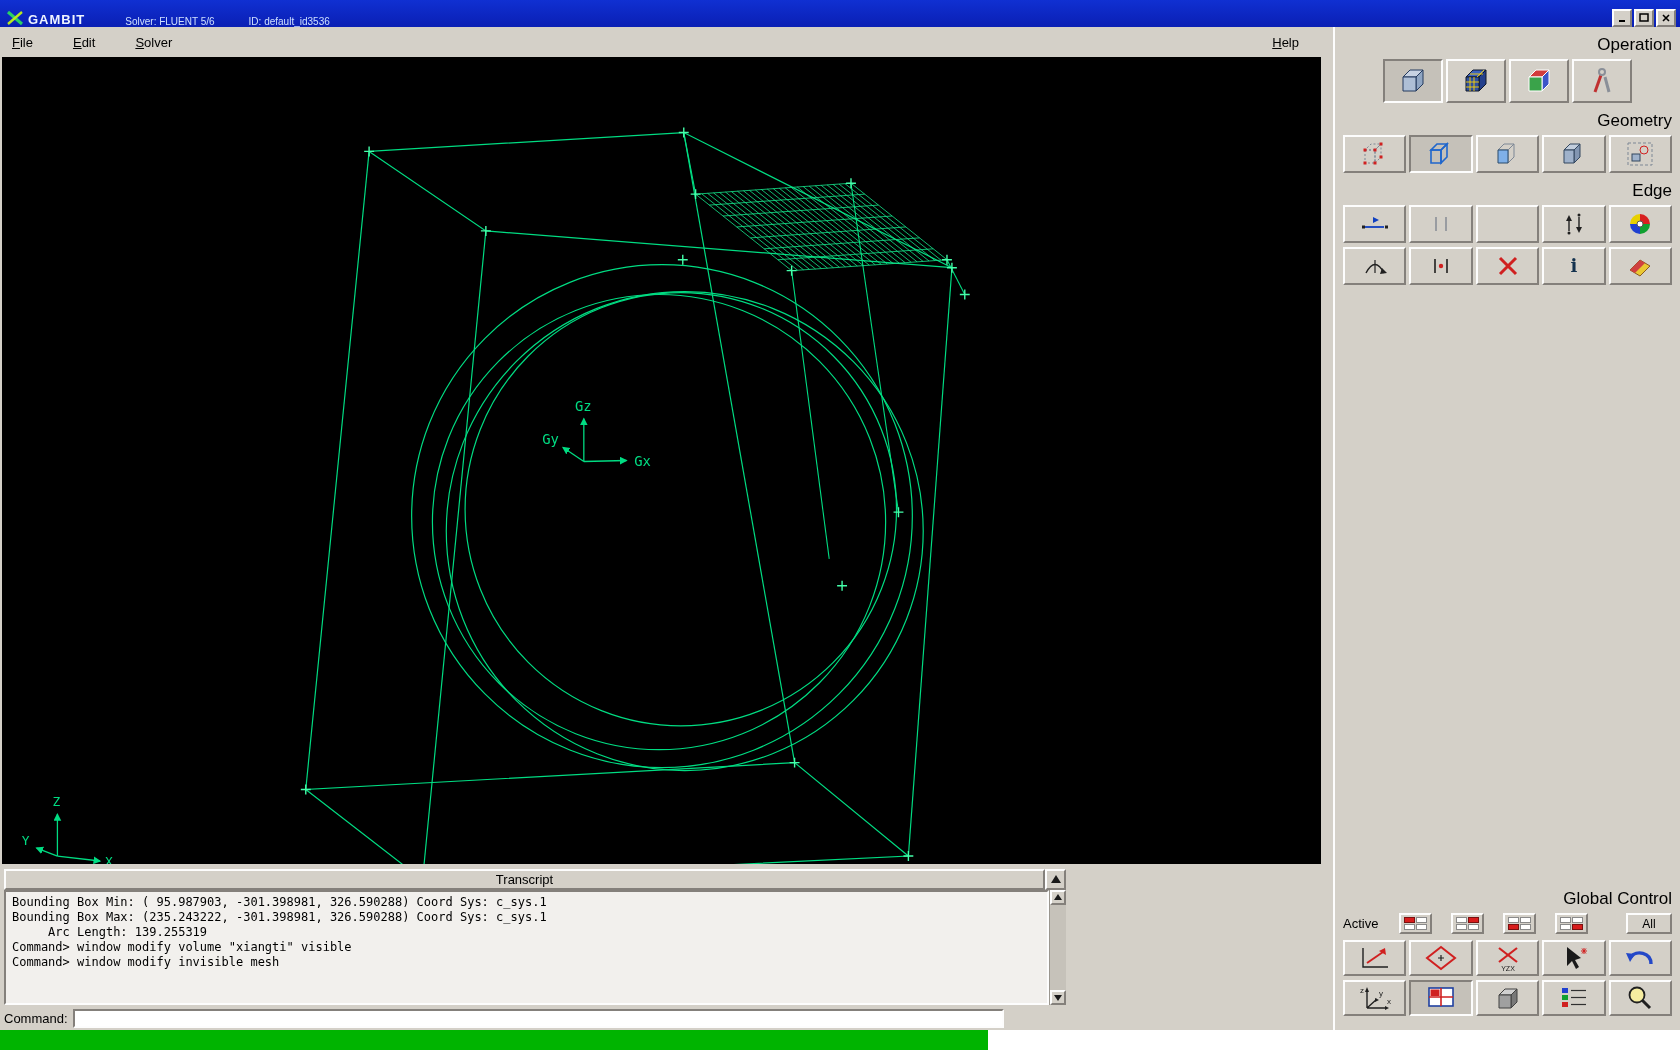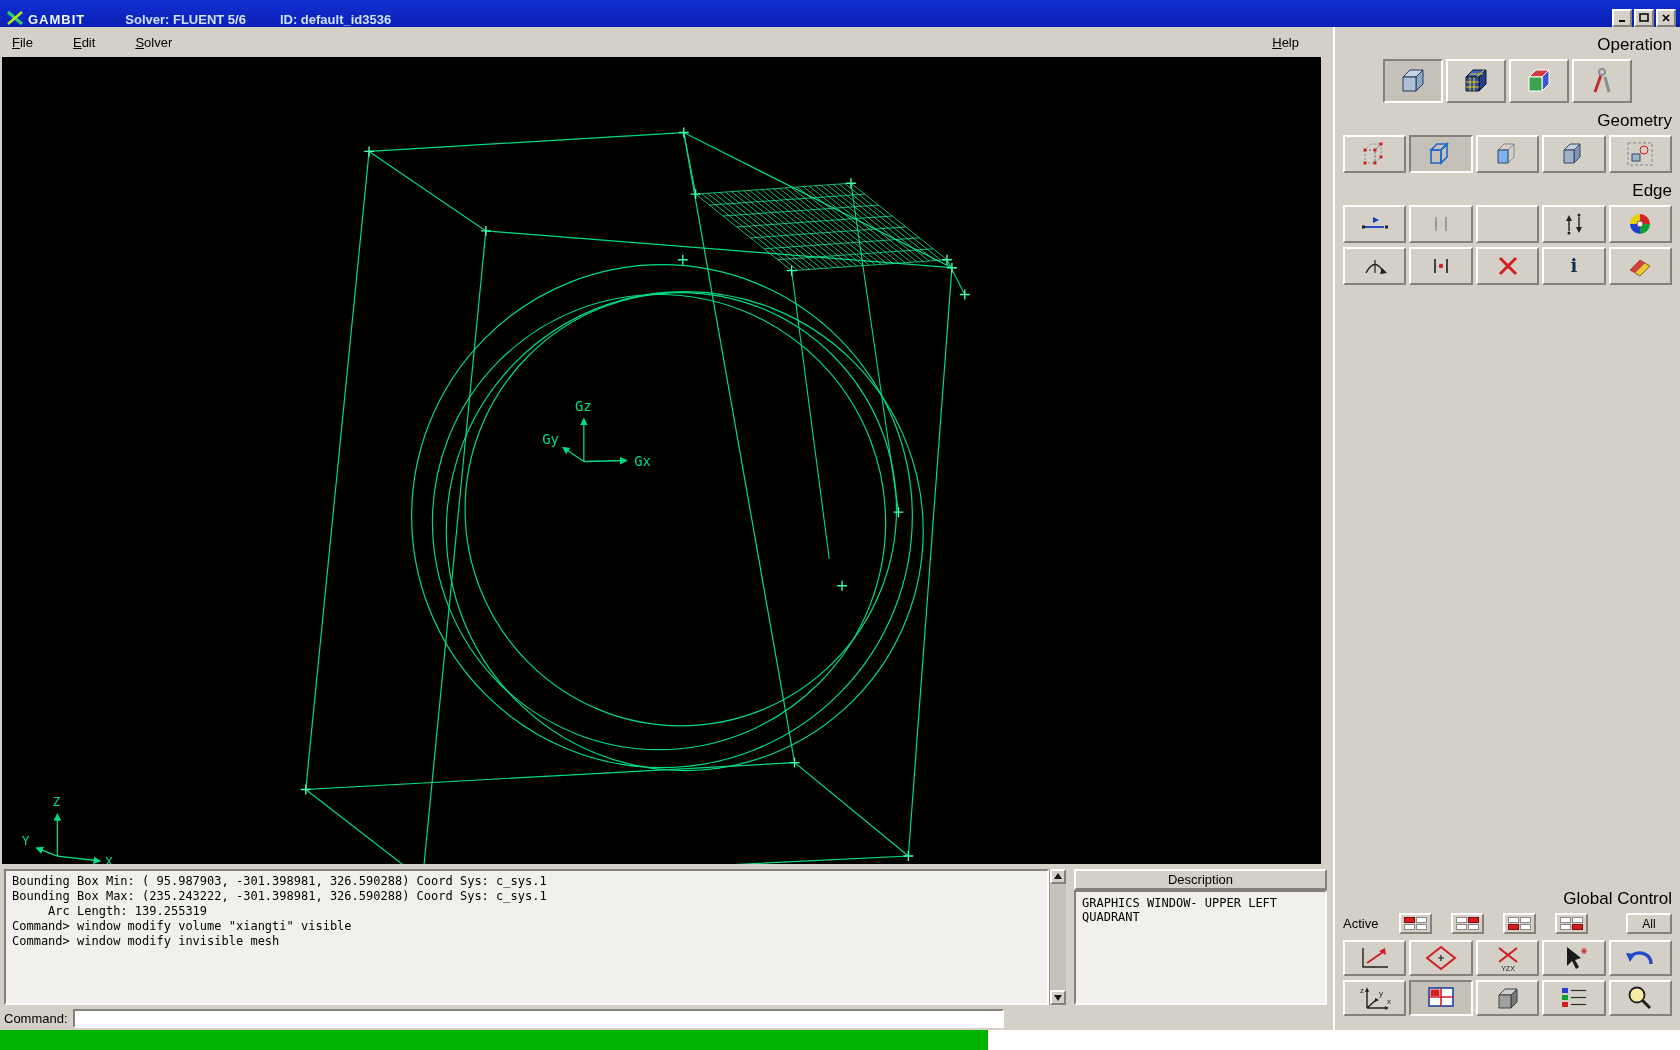--- a/index.html
+++ b/index.html
@@ -10,21 +10,21 @@
   .raised{background:#d4d0c8;border-top:2px solid #fdfdfd;border-left:2px solid #fdfdfd;
           border-right:2px solid #84807b;border-bottom:2px solid #84807b}
   .sunken{background:#f2f0ed;border-top:2px solid #84807b;border-left:2px solid #84807b;
           border-right:2px solid #fdfdfd;border-bottom:2px solid #fdfdfd}
 
   
   .titlebar{height:27px;background:linear-gradient(180deg,#1030d2,#0a1fb4);display:flex;
             align-items:flex-end;padding:0 4px;color:#eef4ff}
   .logo{width:18px;height:18px;margin:0 4px 0 2px}
   .app-name{font-weight:bold;font-size:13px;letter-spacing:1px}
-  .tb-text{font-weight:bold;font-size:13px;color:#cfe0ff}
+  .tb-text{font-weight:normal;font-size:10px;color:#cfe0ff}
   .tb-solver{margin-left:40px}
   .tb-id{margin-left:34px}
   .winbtns{margin-left:auto;display:flex;gap:2px}
   .winbtn{width:20px;height:18px;display:flex;align-items:center;justify-content:center;cursor:pointer}
 
   
   .main-row{display:flex;height:1003px}
   .left-col{width:1333px;display:flex;flex-direction:column;background:#d4d0c8}
   .menubar{height:26px;display:flex;align-items:center;padding:15px 12px;font-size:13px;background:#d4d0c8}
   .menu-item{display:inline-block;margin-right:40px;cursor:pointer}
@@ -240,41 +240,39 @@
           <g fill="#00dc82" font-size="13" font-family="DejaVu Sans Mono, monospace">
             <text x="51" y="754">Z</text>
             <text x="20" y="793">Y</text>
             <text x="104" y="814">X</text>
           </g>
         </svg>
       </div>
 
       <div class="io-row">
         <div class="transcript-panel">
+          <div class="panel-header-row">
+            <div class="panel-header raised">Transcript</div>
+            <div class="collapse-btn raised">
+              <span class="tri-up"></span>
+            </div>
+          </div>
           <div class="panel-body-row">
             <div class="transcript-text sunken"><div>Bounding Box Min: ( 95.987903, -301.398981, 326.590288) Coord Sys: c_sys.1</div><div>Bounding Box Max: (235.243222, -301.398981, 326.590288) Coord Sys: c_sys.1</div><div>     Arc Length: 139.255319</div><div>Command&gt; window modify volume "xiangti" visible</div><div>Command&gt; window modify invisible mesh</div></div>
             <div class="scrollbar">
               <div class="sb-btn raised">
                   <span class="tri-up small"></span>
                 </div>
               <div class="sb-trough"></div>
               <div class="sb-btn raised">
                   <span class="tri-down small"></span>
                 </div>
             </div>
           </div>
         </div>
-        <div class="description-panel">
-          <div class="panel-header-row">
-            <div class="panel-header raised">Description</div>
-          </div>
-          <div class="panel-body-row">
-            <div class="description-text sunken">GRAPHICS WINDOW- UPPER LEFT QUADRANT</div>
-          </div>
-        </div>
       </div>
 
       <div class="command-row">
         <span class="command-label">Command:</span>
         <input class="command-input" type="text" value="" style="">
       </div>
     </div>
 
     <div class="right-panel">
 

